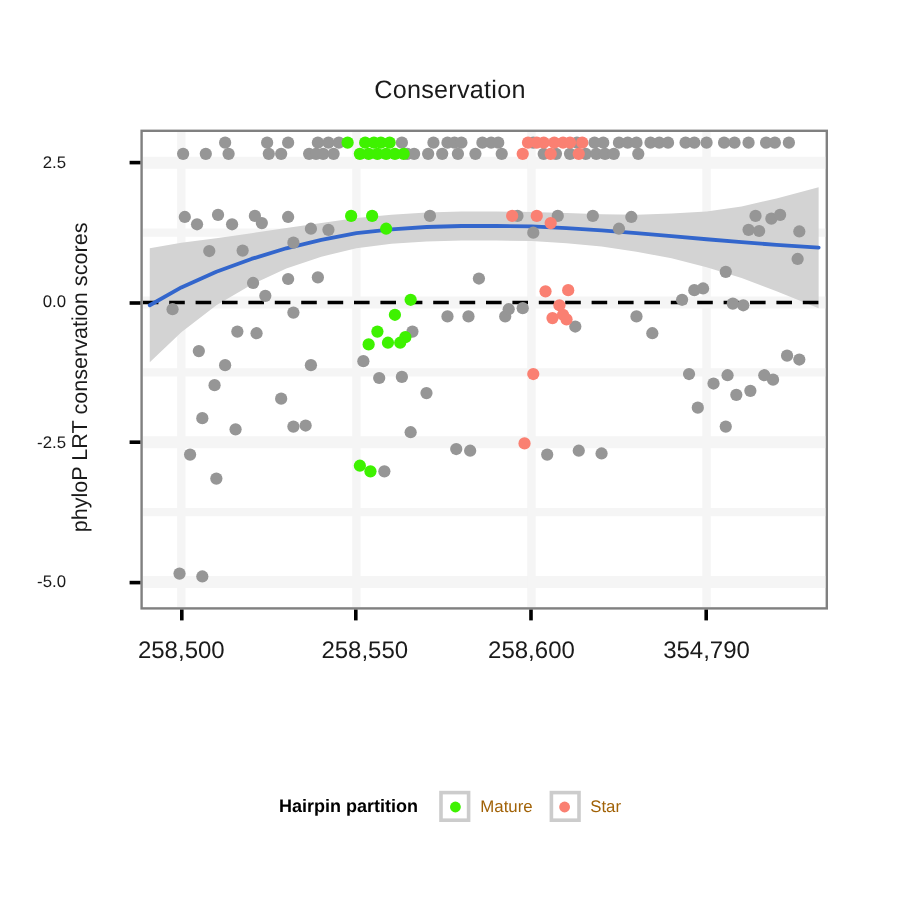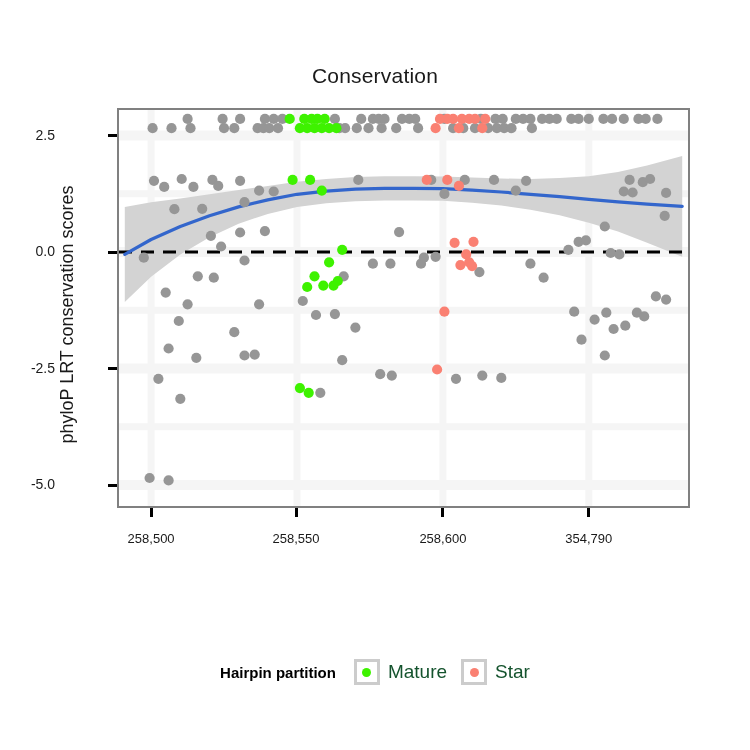--- a/index.html
+++ b/index.html
@@ -32,41 +32,41 @@
   .y-axis-title{
     position:absolute;left:-133px;top:304px;width:400px;text-align:center;
     font-size:18px;color:#1a1a1a;
     transform:rotate(-90deg);transform-origin:center center;
   }
 
   
   .tick-x{position:absolute;width:3px;height:9px;background:#000;top:508px;}
   .ticklabel-x{
     position:absolute;top:531px;width:120px;text-align:center;
-    font-size:13px;color:#1a1a1a;
+    font-size:20px;color:#1a1a1a;
   }
   .tick-y{position:absolute;height:3px;width:9px;background:#000;left:108px;}
   .ticklabel-y{
     position:absolute;left:-45px;width:100px;text-align:right;
     font-size:14px;color:#1a1a1a;
   }
 
   
   .legend{
     position:absolute;left:0;top:640px;width:750px;
     display:flex;align-items:center;justify-content:center;gap:14px;margin-top:19px;
   }
   .legend-title{font-size:15px;font-weight:bold;color:#000;margin-right:4px;}
   .legend-item{display:flex;align-items:center;gap:8px;}
   .legend-key{
     width:26px;height:26px;background:#ffffff;border:3px solid #cccccc;
     box-sizing:border-box;display:flex;align-items:center;justify-content:center;
   }
   .legend-dot{width:9px;height:9px;border-radius:50%;}
-  .legend-label{font-size:19px;color:#14532d;}
+  .legend-label{font-size:14px;color:#a16207;}
 </style>
 </head>
 <body>
 
 <div id="root">
 
   <div class="chart-title">Conservation</div>
 
   <div class="panel">
     <div class="plot-clip">
@@ -278,21 +278,21 @@
             <circle cx="318.1" cy="259.5" r="5.1" fill="#FA8072"></circle>
           </g>
         </svg>
     </div>
   </div>
 
   <div id="xticks">
       <div class="tick-x" style="left: 149.597px;"></div>
       <div class="ticklabel-x" style="left: 91.0974px;">258,500</div>
       <div class="tick-x" style="left: 295.495px;"></div>
-      <div class="ticklabel-x" style="left: 236px;">258,550</div>
+      <div class="ticklabel-x" style="left: 244px;">258,550</div>
       <div class="tick-x" style="left: 441.392px;"></div>
       <div class="ticklabel-x" style="left: 382.892px;">258,600</div>
       <div class="tick-x" style="left: 587.29px;"></div>
       <div class="ticklabel-x" style="left: 528.79px;">354,790</div>
     </div>
   <div id="yticks">
       <div class="tick-y" style="top: 134.124px;"></div>
       <div class="ticklabel-y" style="top: 126.624px;">2.5</div>
       <div class="tick-y" style="top: 250.594px;"></div>
       <div class="ticklabel-y" style="top: 243.094px;">0.0</div>

